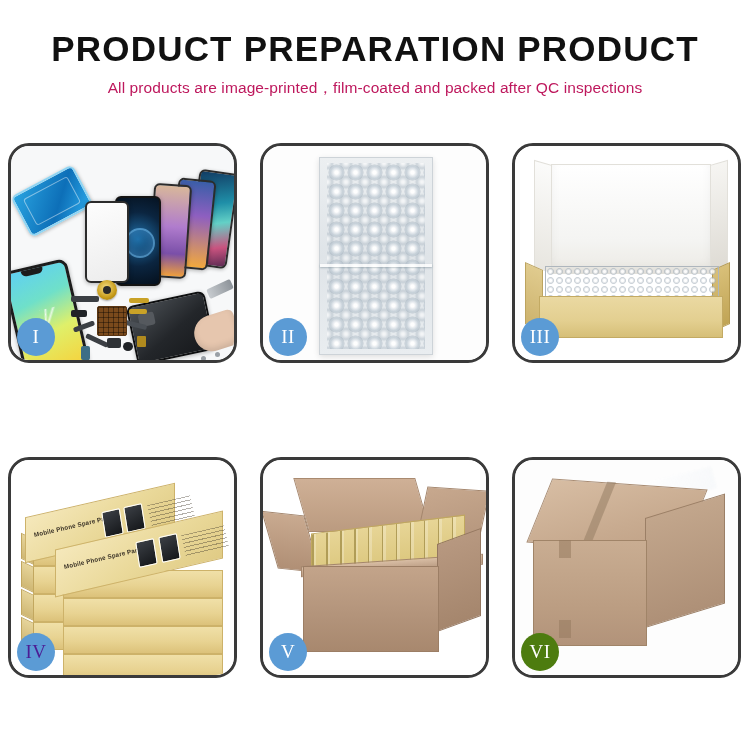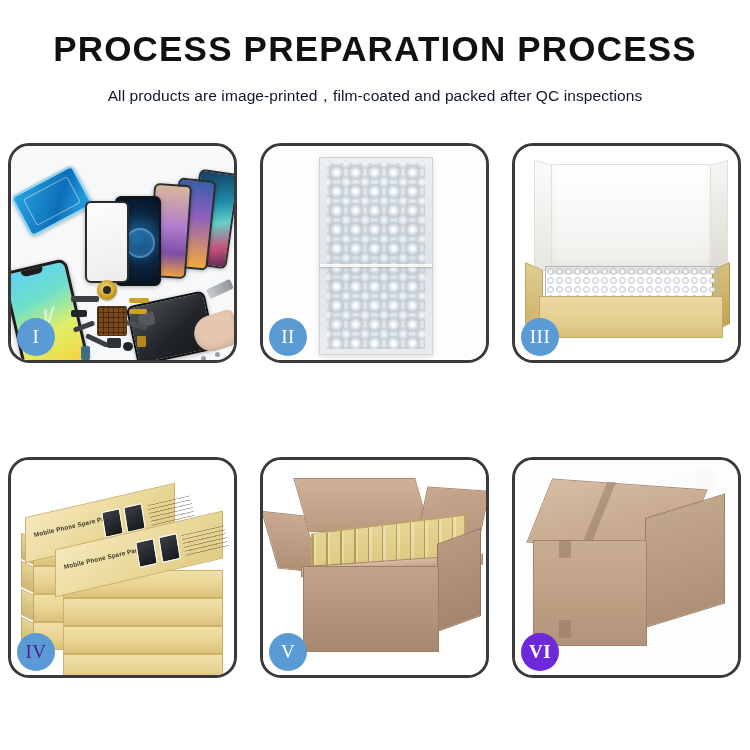--- a/index.html
+++ b/index.html
@@ -27,22 +27,22 @@
     font-weight: 700;
     letter-spacing: 1.2px;
     color: #111111;
     line-height: 1.08;
     white-space: nowrap;
   }
   .subtitle {
     font-family: "Liberation Sans", sans-serif;
     font-size: 15.5px;
     font-weight: 400;
-    color: #0f172a;
-    margin-top: 18px;
+    color: #be185d;
+    margin-top: 10px;
     letter-spacing: .1px;
     white-space: nowrap;
   }
 
   
   .grid {
     position: absolute;
     left: 8px;
     top: 143px;
     width: 734px;
@@ -404,21 +404,21 @@
   .c6-shine {
     position:absolute; left:120px; top:16px; width:80px; height:22px;
     background: linear-gradient(110deg, rgba(255,255,255,.9), rgba(235,240,245,.35));
     transform: rotate(-14deg); filter: blur(1px);
   }
 </style>
 </head>
 <body>
 
 <div class="header">
-  <div class="title">PROCESS PREPARATION PROCESS</div>
+  <div class="title">PRODUCT PREPARATION PRODUCT</div>
   <div class="subtitle">All products are image-printed，film-coated and packed after QC inspections</div>
 </div>
 
 <div class="grid">
 
   <div class="panel" style="border-color: rgb(58, 58, 58);">
     <div class="panel-stage">
       <div class="p1-bg"></div>
       <div class="phone ph-a"></div>
       <div class="phone ph-f"></div>
@@ -531,16 +531,16 @@
     <div class="panel-stage">
       <div class="p6-bg"></div>
       <div class="c6-shine"></div>
       <div class="c6-top"></div>
       <div class="c6-top-seam"></div>
       <div class="c6-side"></div>
       <div class="c6-front"></div>
       <div class="c6-tape1"></div>
       <div class="c6-tape2"></div>
     </div>
-    <div class="badge" style="background: #6d28d9; color: rgb(255, 255, 255); font-weight: bold;">VI</div>
+    <div class="badge" style="background: #4d7c0f; color: rgb(255, 255, 255);">VI</div>
   </div>
 
 </div>
 
 </body></html>

